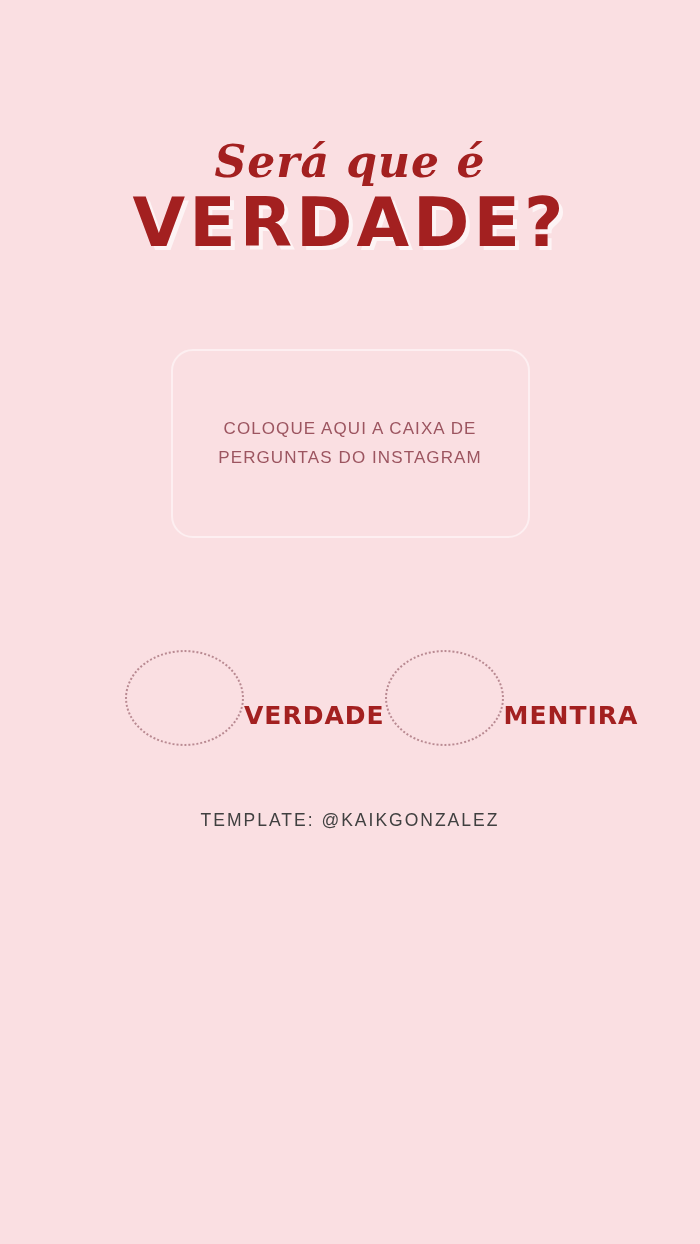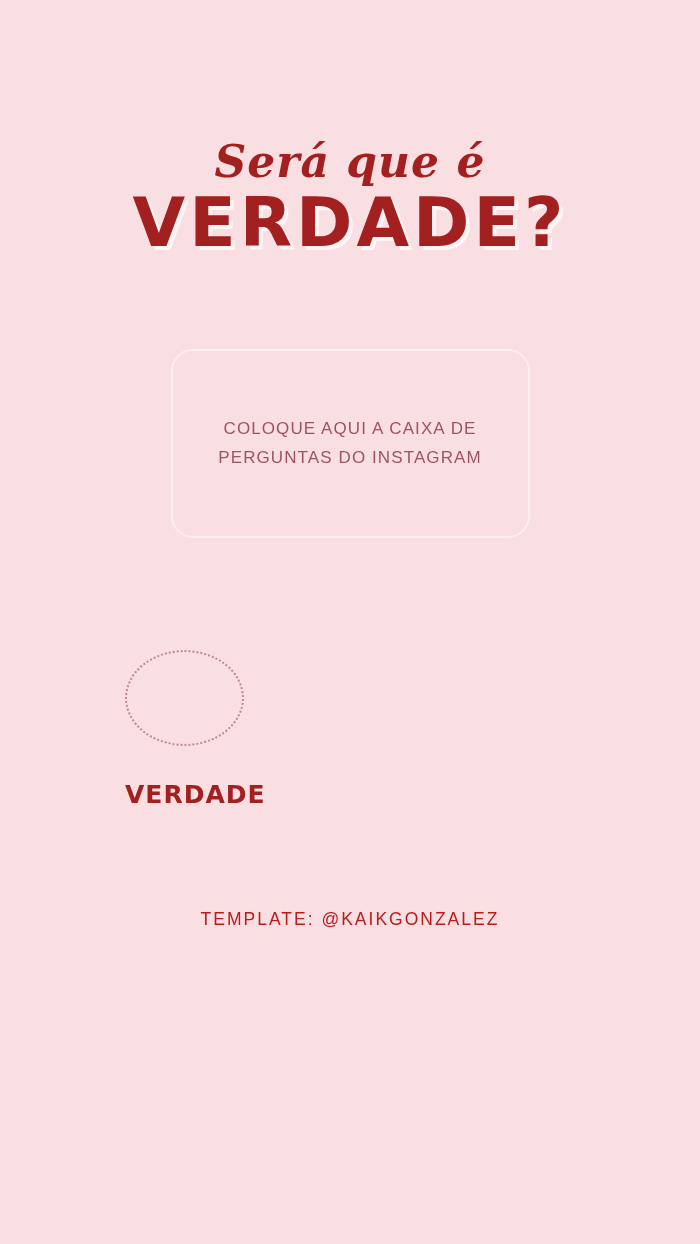--- a/index.html
+++ b/index.html
@@ -86,44 +86,43 @@
 
   
   .choices {
     margin-top: 112px;
     width: 450px;
     display: flex;
     justify-content: space-between;
   }
   .choice {
     display: flex;
-    flex-direction: column;
-    align-items: flex-start;
+    align-items: center;
   }
   .circle {
     width: 115px;
     height: 92px;
     border: 2px dotted #b98a92;
     border-radius: 50%;
   }
   .choice-label {
     margin-top: 34px;
     font-family: "DejaVu Sans", sans-serif;
     font-weight: 700;
     font-size: 25px;
     letter-spacing: 1px;
     color: #a32020;
   }
 
   
   .credit {
-    margin-top: 100px;
+    margin-top: 64px;
     font-size: 17.5px;
     letter-spacing: 2px;
-    color: #b91c1c;
+    color: #404040;
     font-family: "Liberation Sans", sans-serif;
     text-transform: uppercase;
   }
 </style>
 </head>
 <body>
 
 <div class="story">
 
   <div class="title-script">Será que é</div>
@@ -135,18 +134,22 @@
     <div class="qbox-text">COLOQUE AQUI A CAIXA DE PERGUNTAS DO INSTAGRAM</div>
   </div>
 
   <div class="choices">
 
     <div class="choice">
       <div class="circle"></div>
       <div class="choice-label">VERDADE</div>
     </div>
 
+    <div class="choice">
+      <div class="circle"></div>
+      <div class="choice-label">MENTIRA</div>
+    </div>
 
   </div>
 
   <div class="credit">TEMPLATE: @KAIKGONZALEZ</div>
 
 </div>
 
 </body></html>

